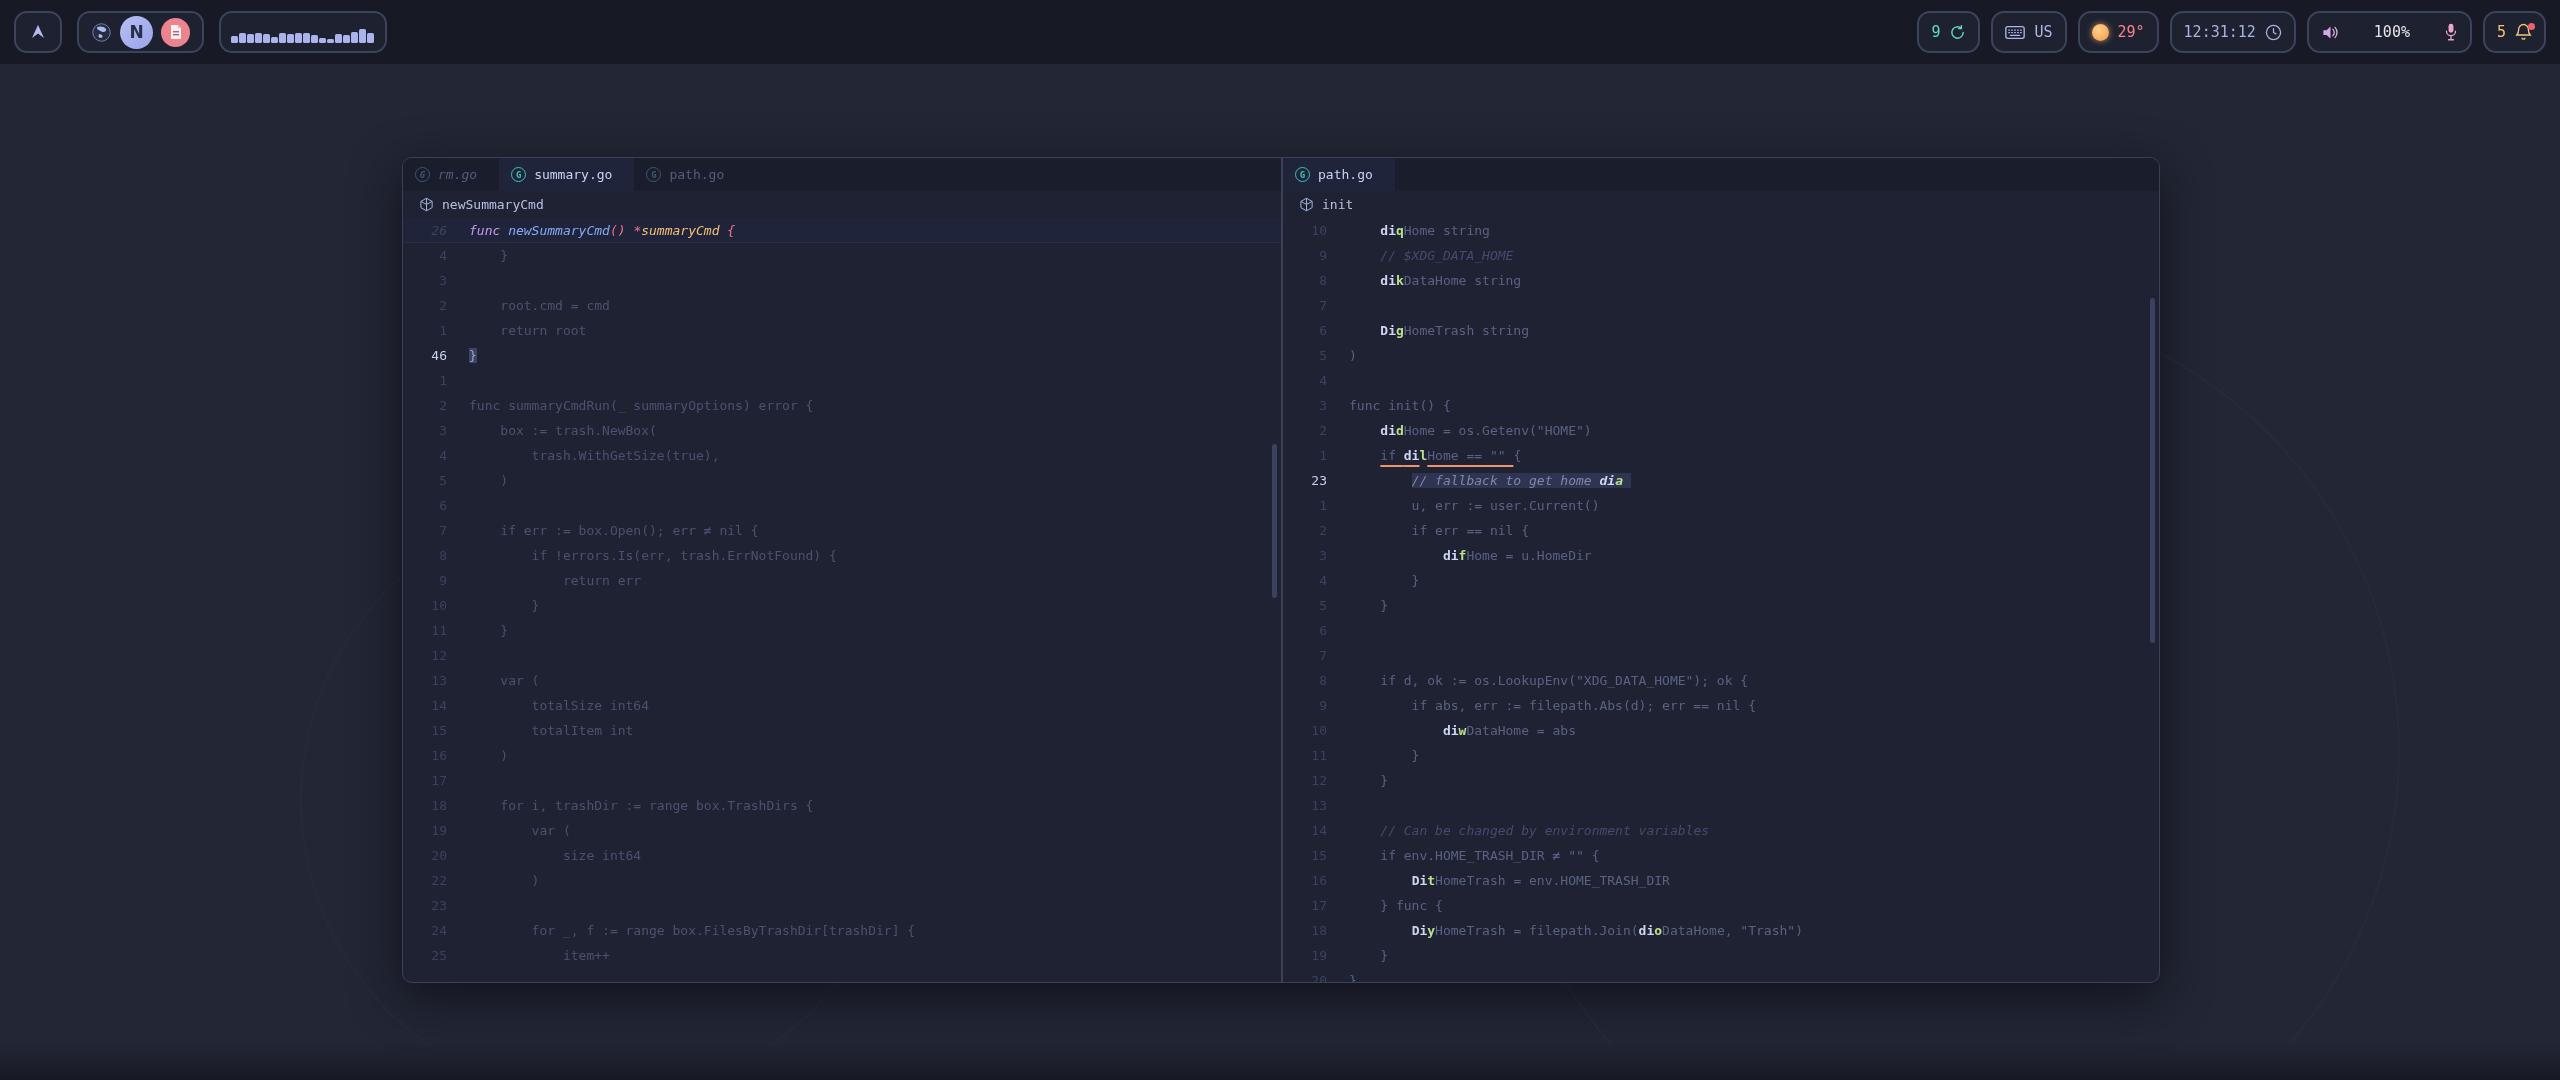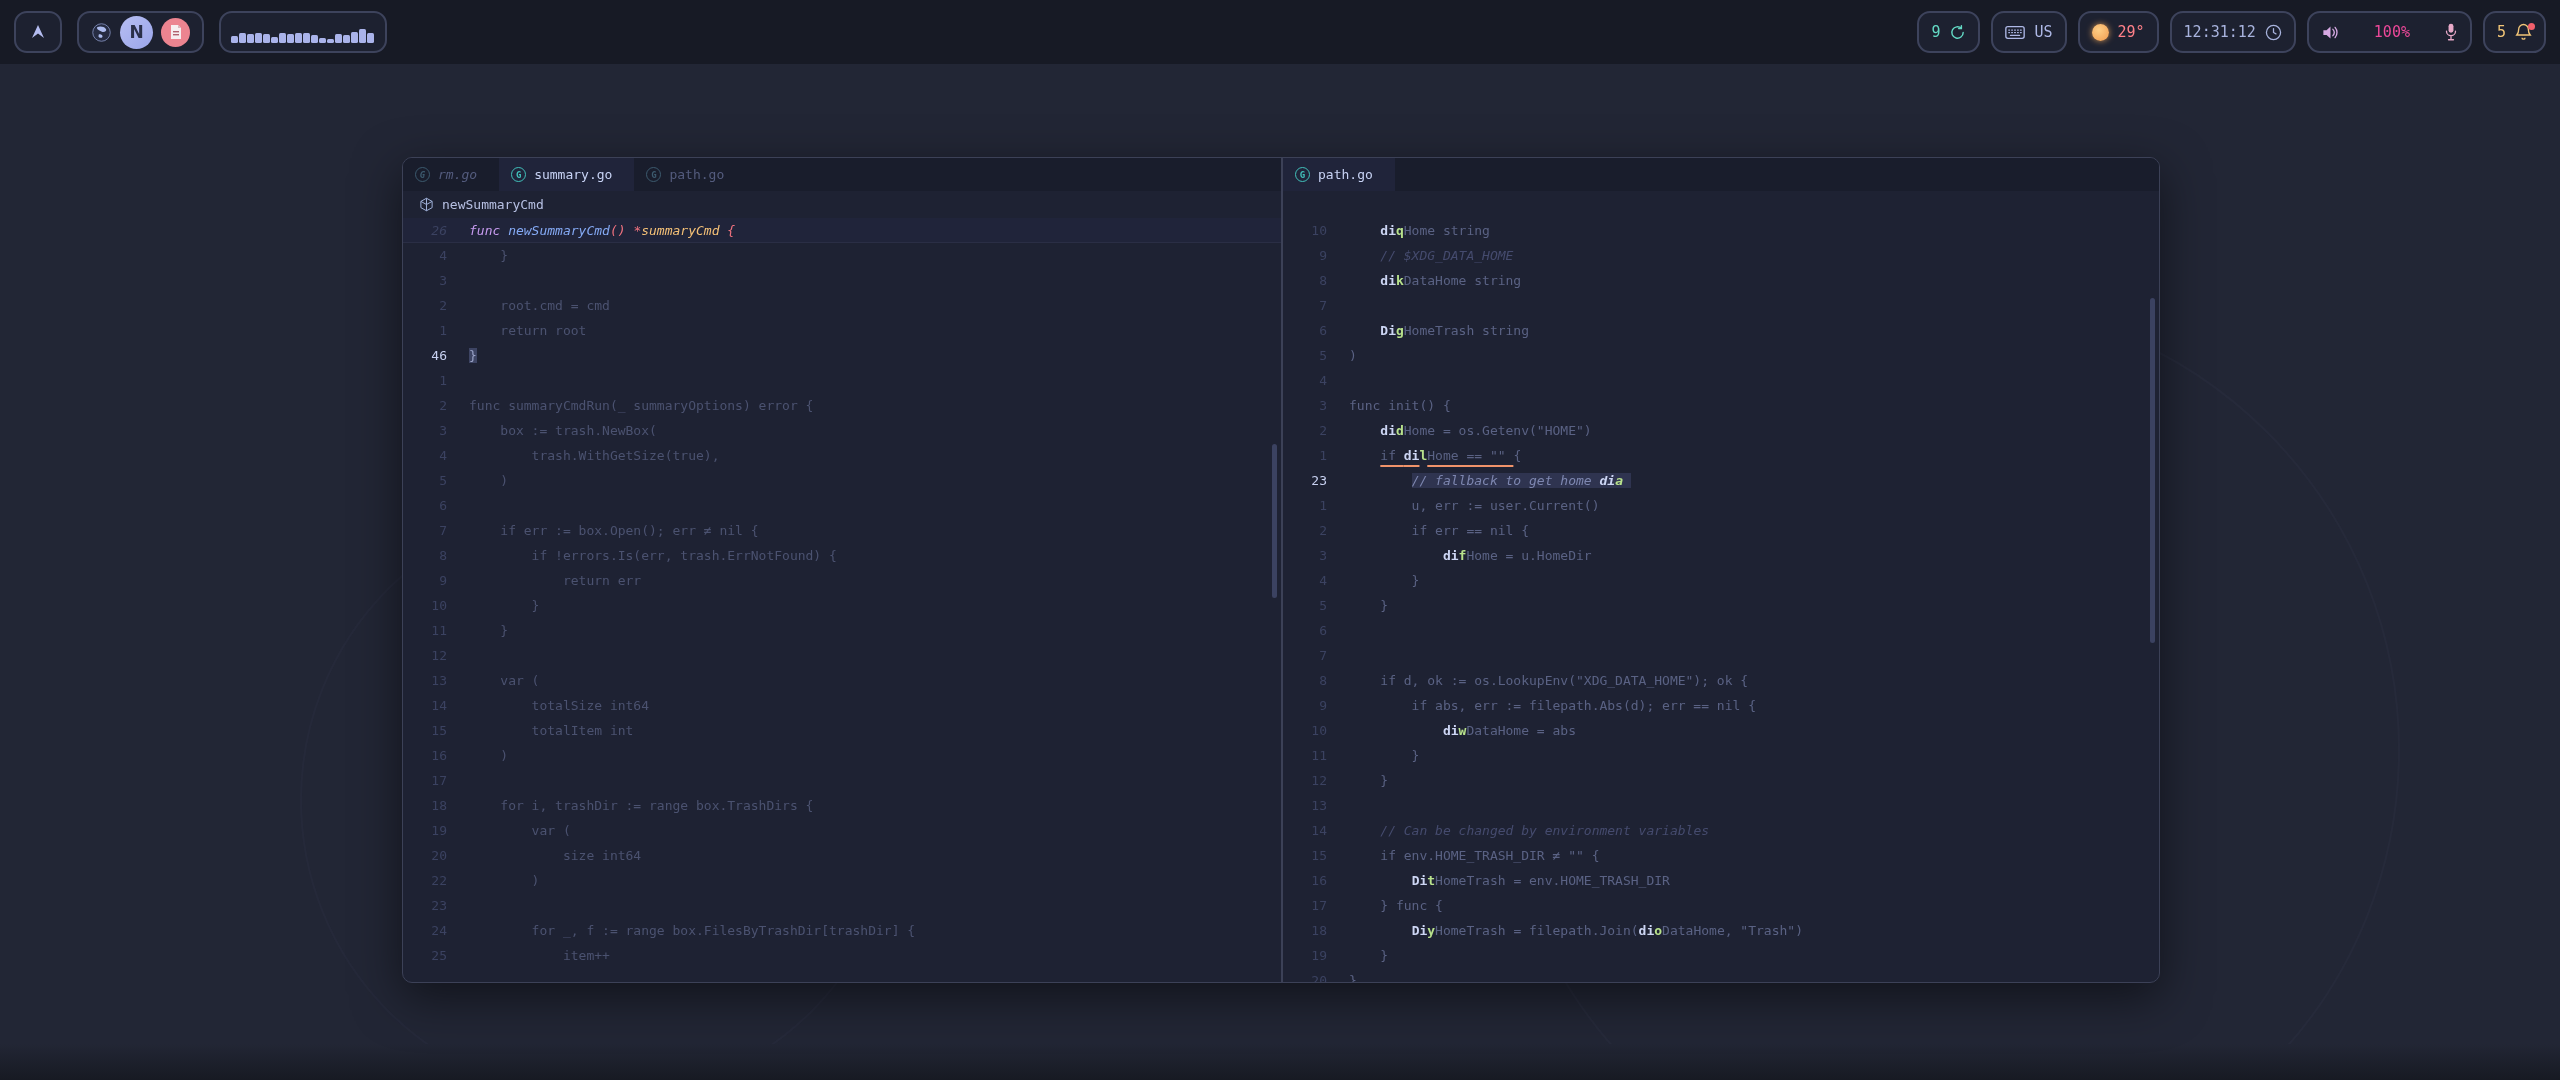--- a/index.html
+++ b/index.html
@@ -37,21 +37,21 @@
     background:linear-gradient(90deg,#a5ade5,#bcc3f3); border-radius:13px;
     display:flex; align-items:center; gap:10px; padding:0 14px;
     color:#232840; font-size:13.5px; font-weight:bold; white-space:nowrap; overflow:hidden;
   }
 
   .bar-right { position:absolute; right:14px; top:11px; display:flex; gap:11px; }
   .w-updates { color:#63d9c4; }
   .w-kb { color:#aeb8e6; }
   .w-weather { color:#ff8089; }
   .w-clock { color:#a8b3dd; }
-  .w-audio { color:#ec4899;gap:34px; }
+  .w-audio { color:#e5e5e5;gap:34px; }
   .w-notif { color:#f2c577; position:relative; }
   .sun { width:17px; height:17px; border-radius:50%; background:radial-gradient(circle at 40% 35%, #ffcf86, #f09a4e); box-shadow:0 0 6px rgba(245,170,90,.8); }
   .ndot { position:absolute; right:9px; top:10px; width:7px; height:7px; border-radius:50%; background:#f25f6c; }
   .icon-svg { display:block; }
 
   
   .window {
     position:absolute; left:402px; top:157px; width:1758px; height:826px;
     background:#1e2233; border:1px solid #3c4157; border-radius:10px;
     box-shadow:0 14px 48px rgba(0,0,0,.5); overflow:hidden; display:flex;
@@ -265,20 +265,26 @@
       </div>
     <div class="scrollthumb thumb-left"></div>
   </div>
 
   <div class="pane pane-right">
     <div class="tabbar">
       <div class="tab active">
         <span class="go-badge">G</span>
         <span>path.go</span>
       </div>
+    </div>
+    <div class="crumb">
+      <svg class="cube" width="15" height="15" viewBox="0 0 24 24">
+        <path d="M12 2 L21 7 V17 L12 22 L3 17 V7 Z M12 2 V12 M3 7 L12 12 L21 7 M12 22 V12" fill="none" stroke="currentColor" stroke-width="1.6" stroke-linejoin="round"></path>
+      </svg>
+      <span>init</span>
     </div>
     <div class="codearea" id="code-right">
         <div class="line"><span class="gut">10</span><span class="codetxt"><span class="t-d">    </span><span class="t-m">di</span><span class="t-l">q</span><span class="t-d">Home string</span></span></div>
         <div class="line"><span class="gut">9</span><span class="codetxt"><span class="t-d">    </span><span class="t-c">// $XDG_DATA_HOME</span></span></div>
         <div class="line"><span class="gut">8</span><span class="codetxt"><span class="t-d">    </span><span class="t-m">di</span><span class="t-l">k</span><span class="t-d">DataHome string</span></span></div>
         <div class="line"><span class="gut">7</span><span class="codetxt"></span></div>
         <div class="line"><span class="gut">6</span><span class="codetxt"><span class="t-d">    </span><span class="t-m">Di</span><span class="t-l">g</span><span class="t-d">HomeTrash string</span></span></div>
         <div class="line"><span class="gut">5</span><span class="codetxt"><span class="t-d">)</span></span></div>
         <div class="line"><span class="gut">4</span><span class="codetxt"></span></div>
         <div class="line"><span class="gut">3</span><span class="codetxt"><span class="t-d">func init() {</span></span></div>

